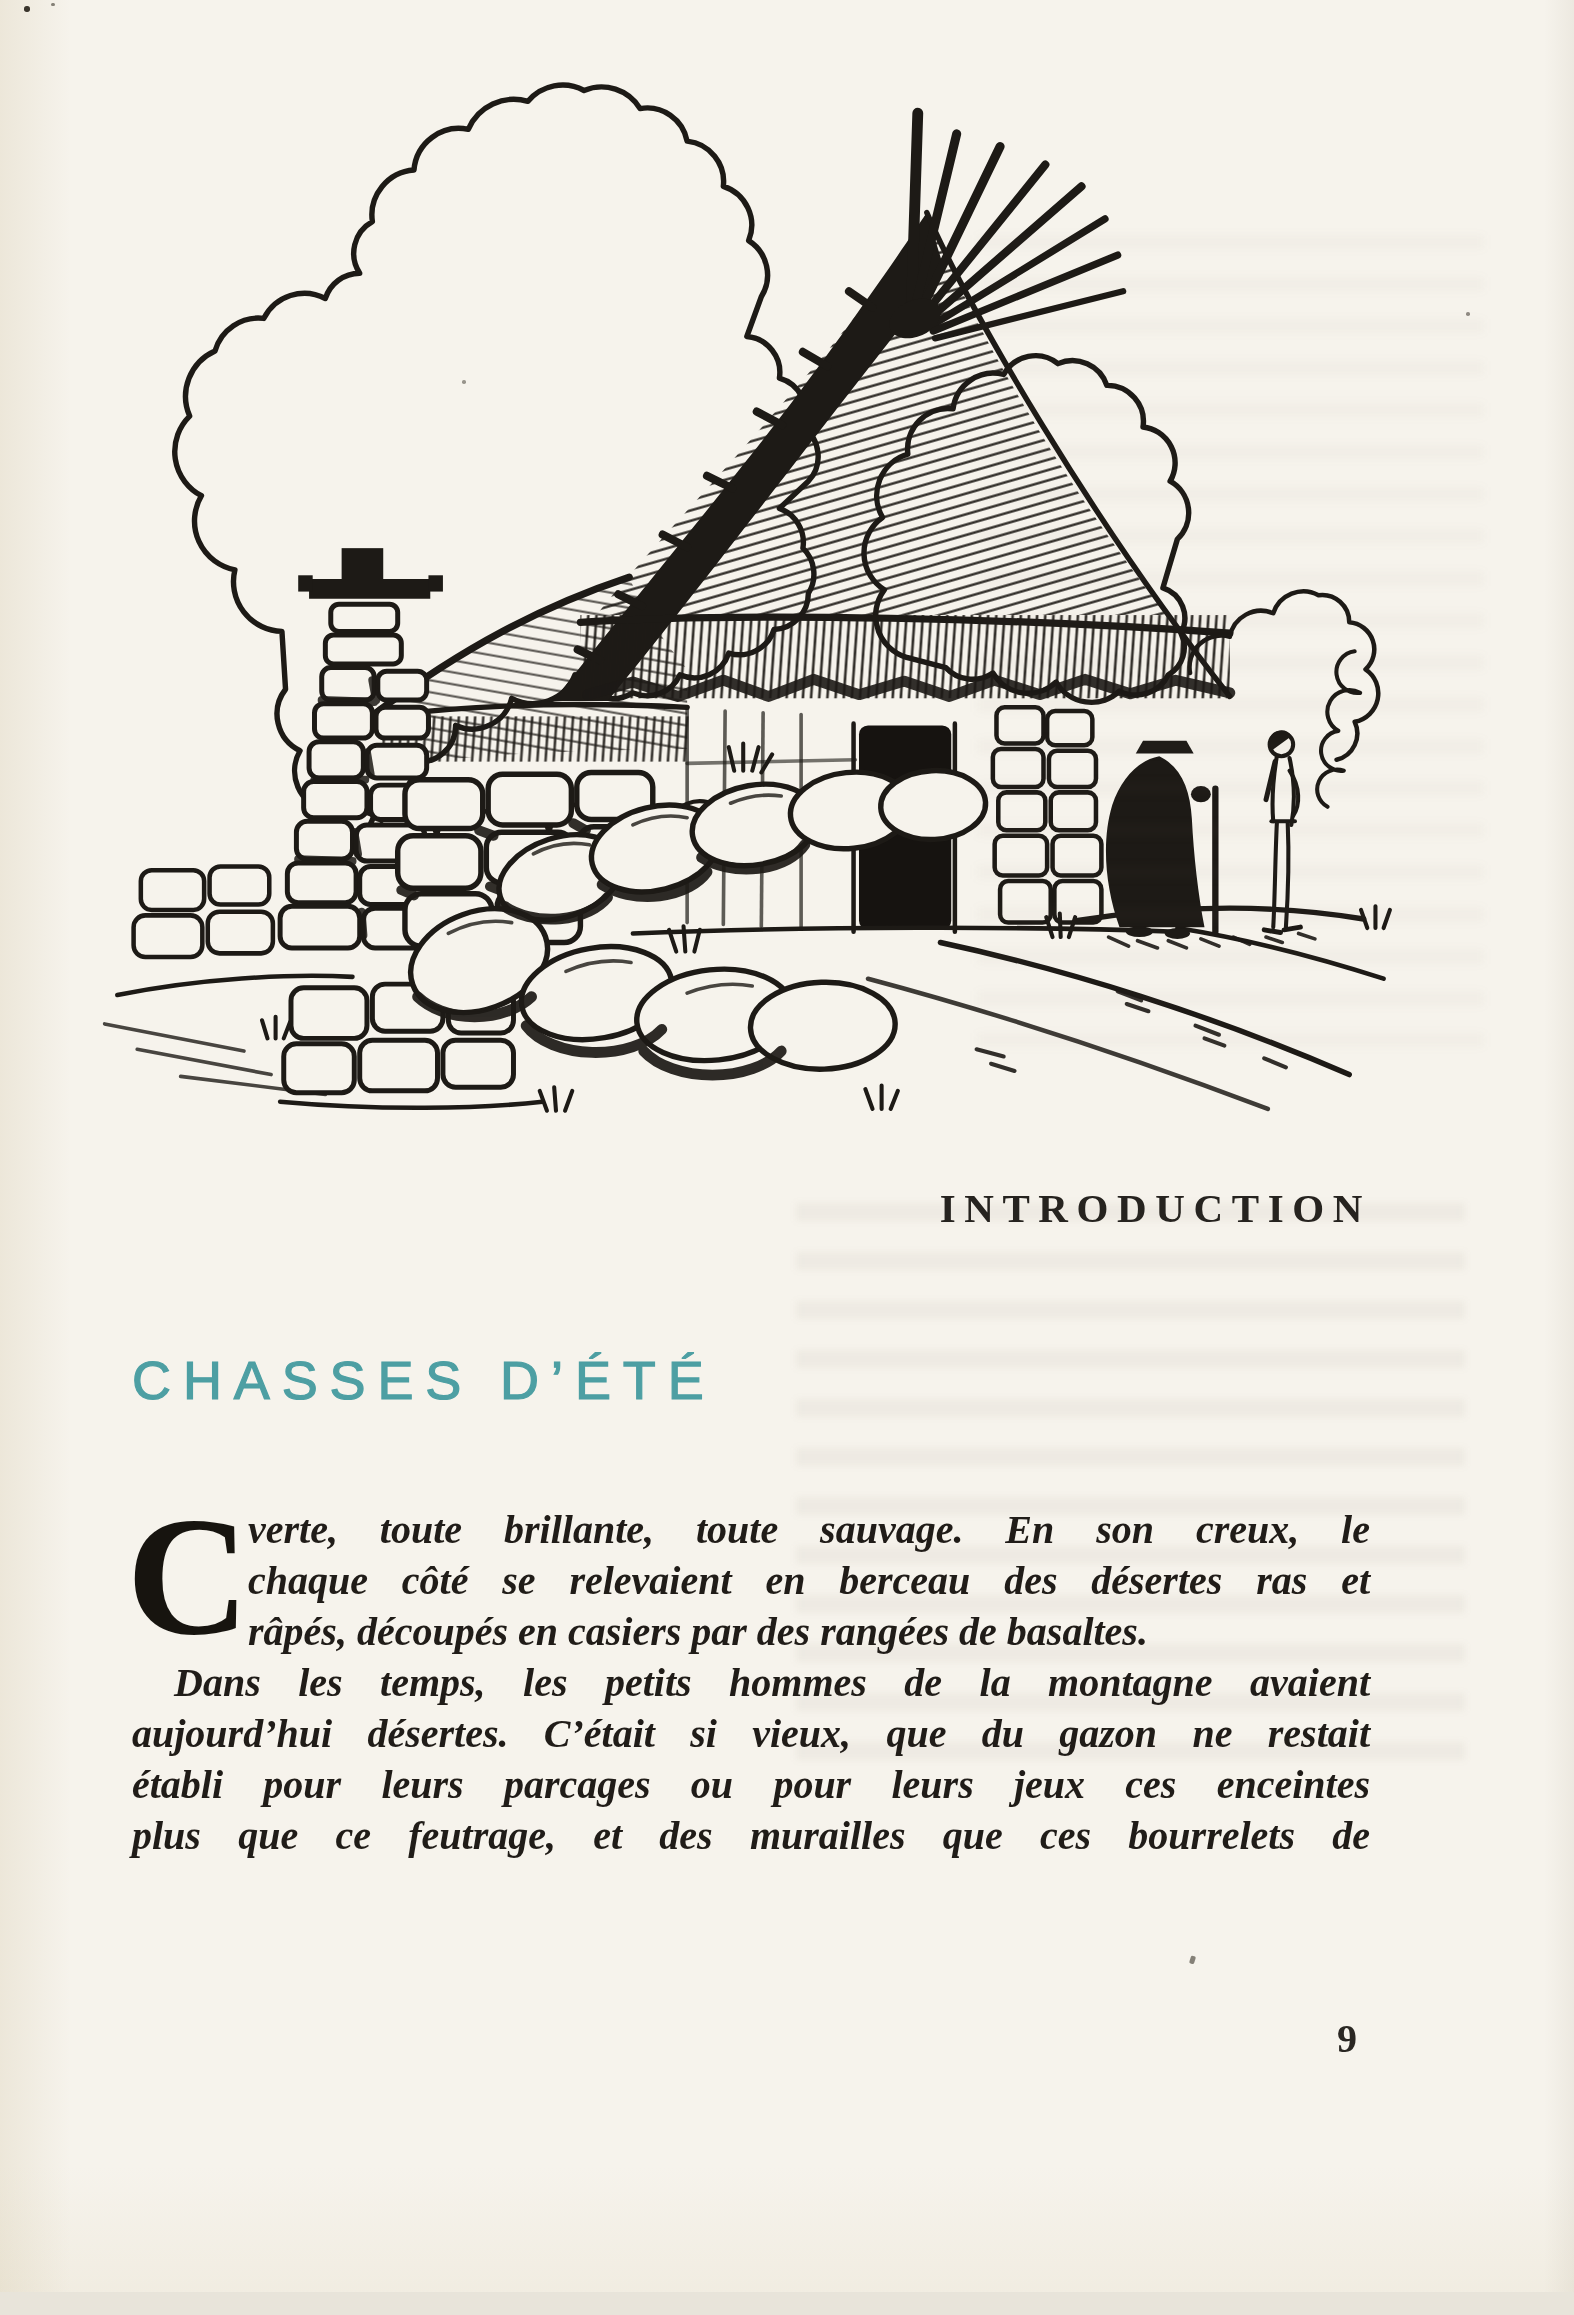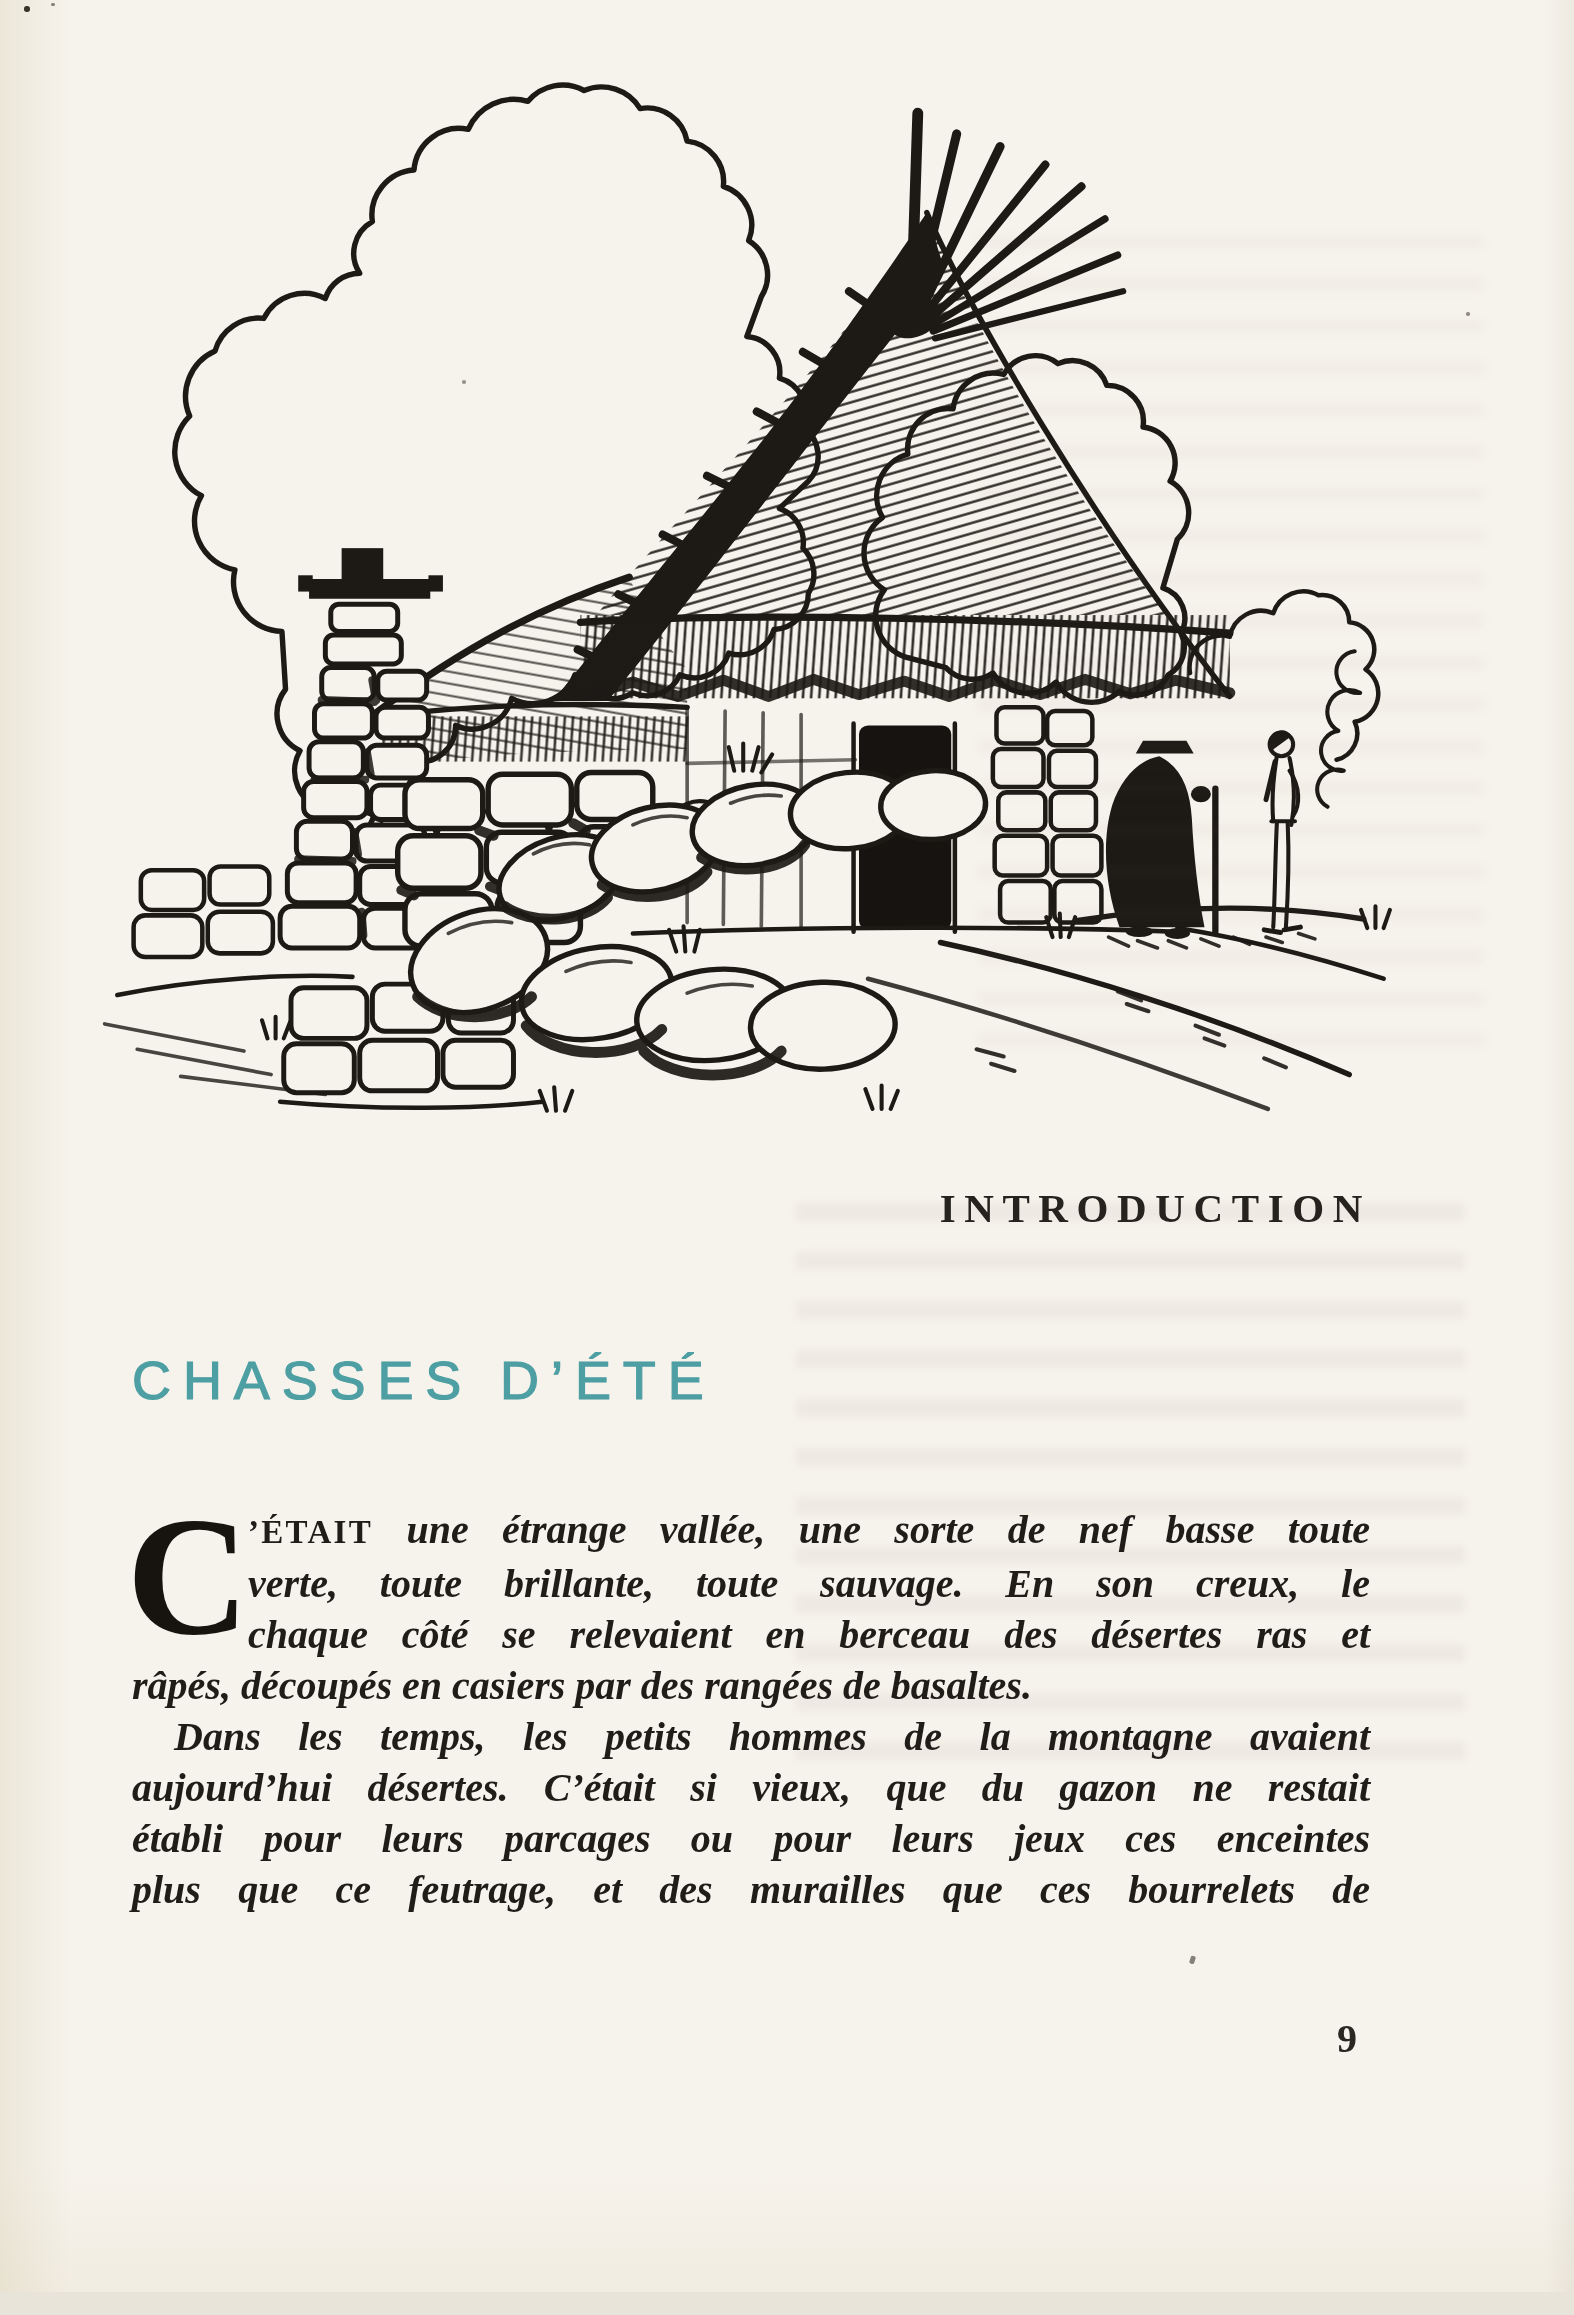--- a/index.html
+++ b/index.html
@@ -313,21 +313,20 @@
   <div class="ghost2"></div>
 
   <div class="kicker">INTRODUCTION</div>
 
   <div class="chapter" style="color: rgb(77, 159, 163);">CHASSES D’ÉTÉ</div>
 
   <div class="bodytext">
     <div class="dropcap">
       <span class="g">C</span>
     </div>
-    <div class="line"><span class="lead">’ÉTAIT</span> <span>une étrange vallée, une sorte de nef basse toute</span></div>
     <div class="line">verte, toute brillante, toute sauvage. En son creux, le</div>
     <div class="line">chaque côté se relevaient en berceau des désertes ras et</div>
     <div class="line endpara">râpés, découpés en casiers par des rangées de basaltes.</div>
     <div class="line indent">Dans les temps, les petits hommes de la montagne avaient</div>
     <div class="line">aujourd’hui désertes. C’était si vieux, que du gazon ne restait</div>
     <div class="line">établi pour leurs parcages ou pour leurs jeux ces enceintes</div>
     <div class="line">plus que ce feutrage, et des murailles que ces bourrelets de</div>
   </div>
 
   <div class="folio">9</div>

